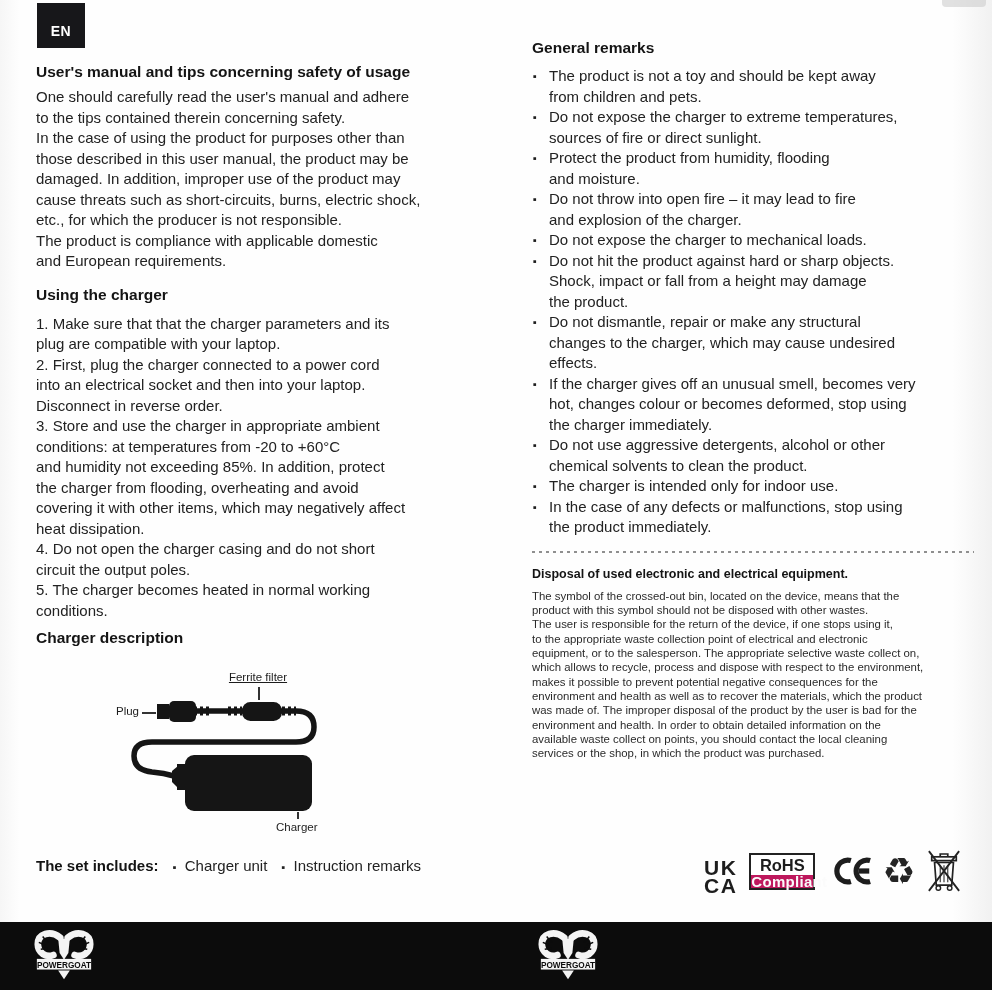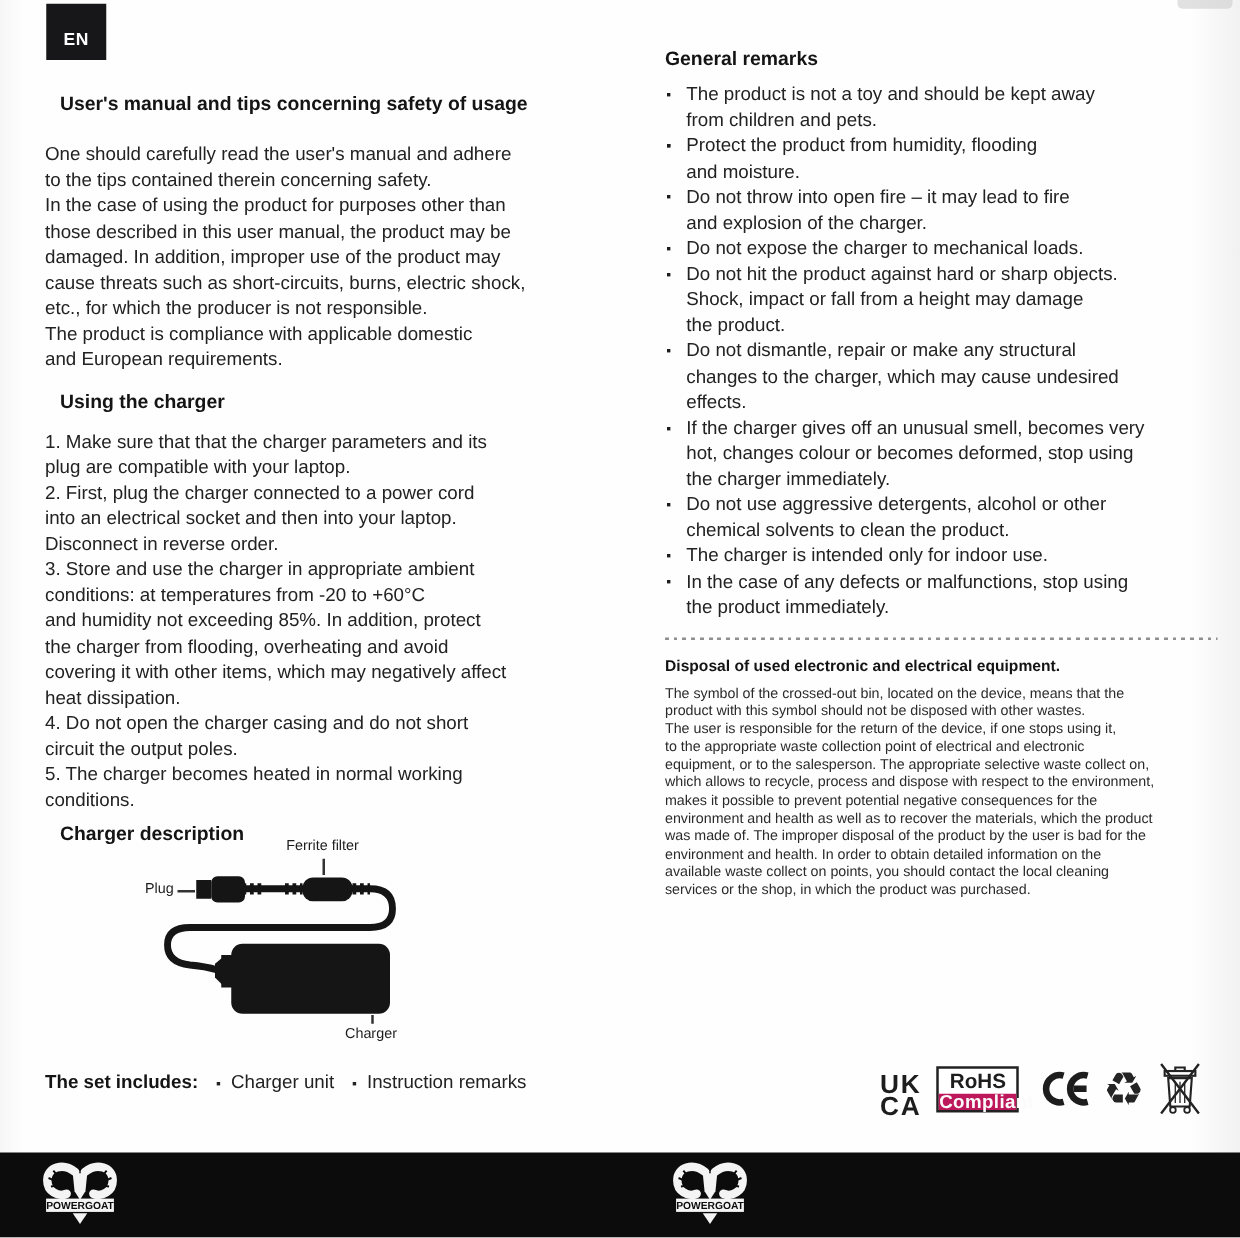--- a/index.html
+++ b/index.html
@@ -11,39 +11,39 @@
   .smudge{position:absolute;top:0;left:942px;width:44px;height:7px;background:#c9c9c9;opacity:.55;border-radius:0 0 4px 4px;}
   
   .en-badge{
     position:absolute;left:37px;top:3px;width:48px;height:45px;background:#17171a;
     color:#fff;font-weight:bold;font-size:14px;display:flex;align-items:flex-end;justify-content:center;
     padding-bottom:9px;box-sizing:border-box;letter-spacing:.5px;
   }
   
   .col-left{position:absolute;left:36px;top:62px;width:472px;}
   .col-right{position:absolute;left:532px;top:38px;width:442px;}
-  h2{font-size:15.5px;font-weight:bold;color:#141414;margin:12px;line-height:20px;}
+  h2{font-size:15.5px;font-weight:bold;color:#141414;margin:0;line-height:20px;}
   .body-text{font-size:15px;line-height:20.5px;white-space:pre-line;margin:0;color:#222;}
-  .intro{margin-top:20px;}
+  .intro{margin-top:5px;}
   .h-using{margin-top:13px;}
   .steps{margin-top:9px;}
   .h-desc{margin-top:7px;}
   
   .h-general{margin:0;}
   ul.remarks{list-style:none;margin:8px 0 0 0;padding:0;}
   ul.remarks li{position:relative;padding-left:17px;font-size:15px;line-height:20.5px;white-space:pre-line;color:#222;}
   ul.remarks li .marker{position:absolute;left:1px;top:0;font-size:11px;line-height:20.5px;color:#1c1c1c;}
   .divider{margin-top:13px;height:2px;background:repeating-linear-gradient(90deg,#8f8f8f 0 3px,transparent 3px 7px);}
   .disposal-h{margin-top:14px;font-size:12.5px;font-weight:bold;color:#141414;line-height:15px;}
   .disposal-body{margin-top:7px;font-size:11.4px;line-height:14.35px;white-space:pre-line;color:#2a2a2a;}
   
   .diagram{position:absolute;left:90px;top:663px;width:330px;height:180px;}
   .diagram svg{position:absolute;left:0;top:0;}
   .dlabel{position:absolute;font-size:11.5px;color:#1d1d1d;white-space:nowrap;}
-  .lbl-ferrite{left:130px;top:8px;width:76px;text-align:center;}
+  .lbl-ferrite{left:130px;top:8px;width:76px;text-align:center;text-decoration:underline;}
   .lbl-plug{left:26px;top:42px;}
   .lbl-charger{left:186px;top:158px;}
   .vline{position:absolute;width:1.5px;background:#333;}
   .vl-ferrite{left:168px;top:24px;height:13px;}
   .vl-charger{left:207px;top:149px;height:7px;}
   .hline{position:absolute;height:1.5px;background:#333;}
   .hl-plug{left:52px;top:49px;width:14px;}
   
   .set-includes{position:absolute;left:36px;top:857px;font-size:15px;color:#222;}
   .set-includes .lbl{font-weight:bold;color:#141414;}
@@ -137,21 +137,22 @@
     <span>Charger unit</span>
     <span class="marker">▪</span>
     <span>Instruction remarks</span>
   </div>
 
   <div class="col-right">
     <h2 class="h-general">General remarks</h2>
     <ul class="remarks">
       <li><span class="marker">▪</span><span>The product is not a toy and should be kept away
 from children and pets.</span></li>
-      <li><span class="marker">▪</span></li>
+      <li><span class="marker">▪</span><span>Do not expose the charger to extreme temperatures,
+sources of fire or direct sunlight.</span></li>
       <li><span class="marker">▪</span><span>Protect the product from humidity, flooding
 and moisture.</span></li>
       <li><span class="marker">▪</span><span>Do not throw into open fire – it may lead to fire
 and explosion of the charger.</span></li>
       <li><span class="marker">▪</span><span>Do not expose the charger to mechanical loads.</span></li>
       <li><span class="marker">▪</span><span>Do not hit the product against hard or sharp objects.
 Shock, impact or fall from a height may damage
 the product.</span></li>
       <li><span class="marker">▪</span><span>Do not dismantle, repair or make any structural
 changes to the charger, which may cause undesired

